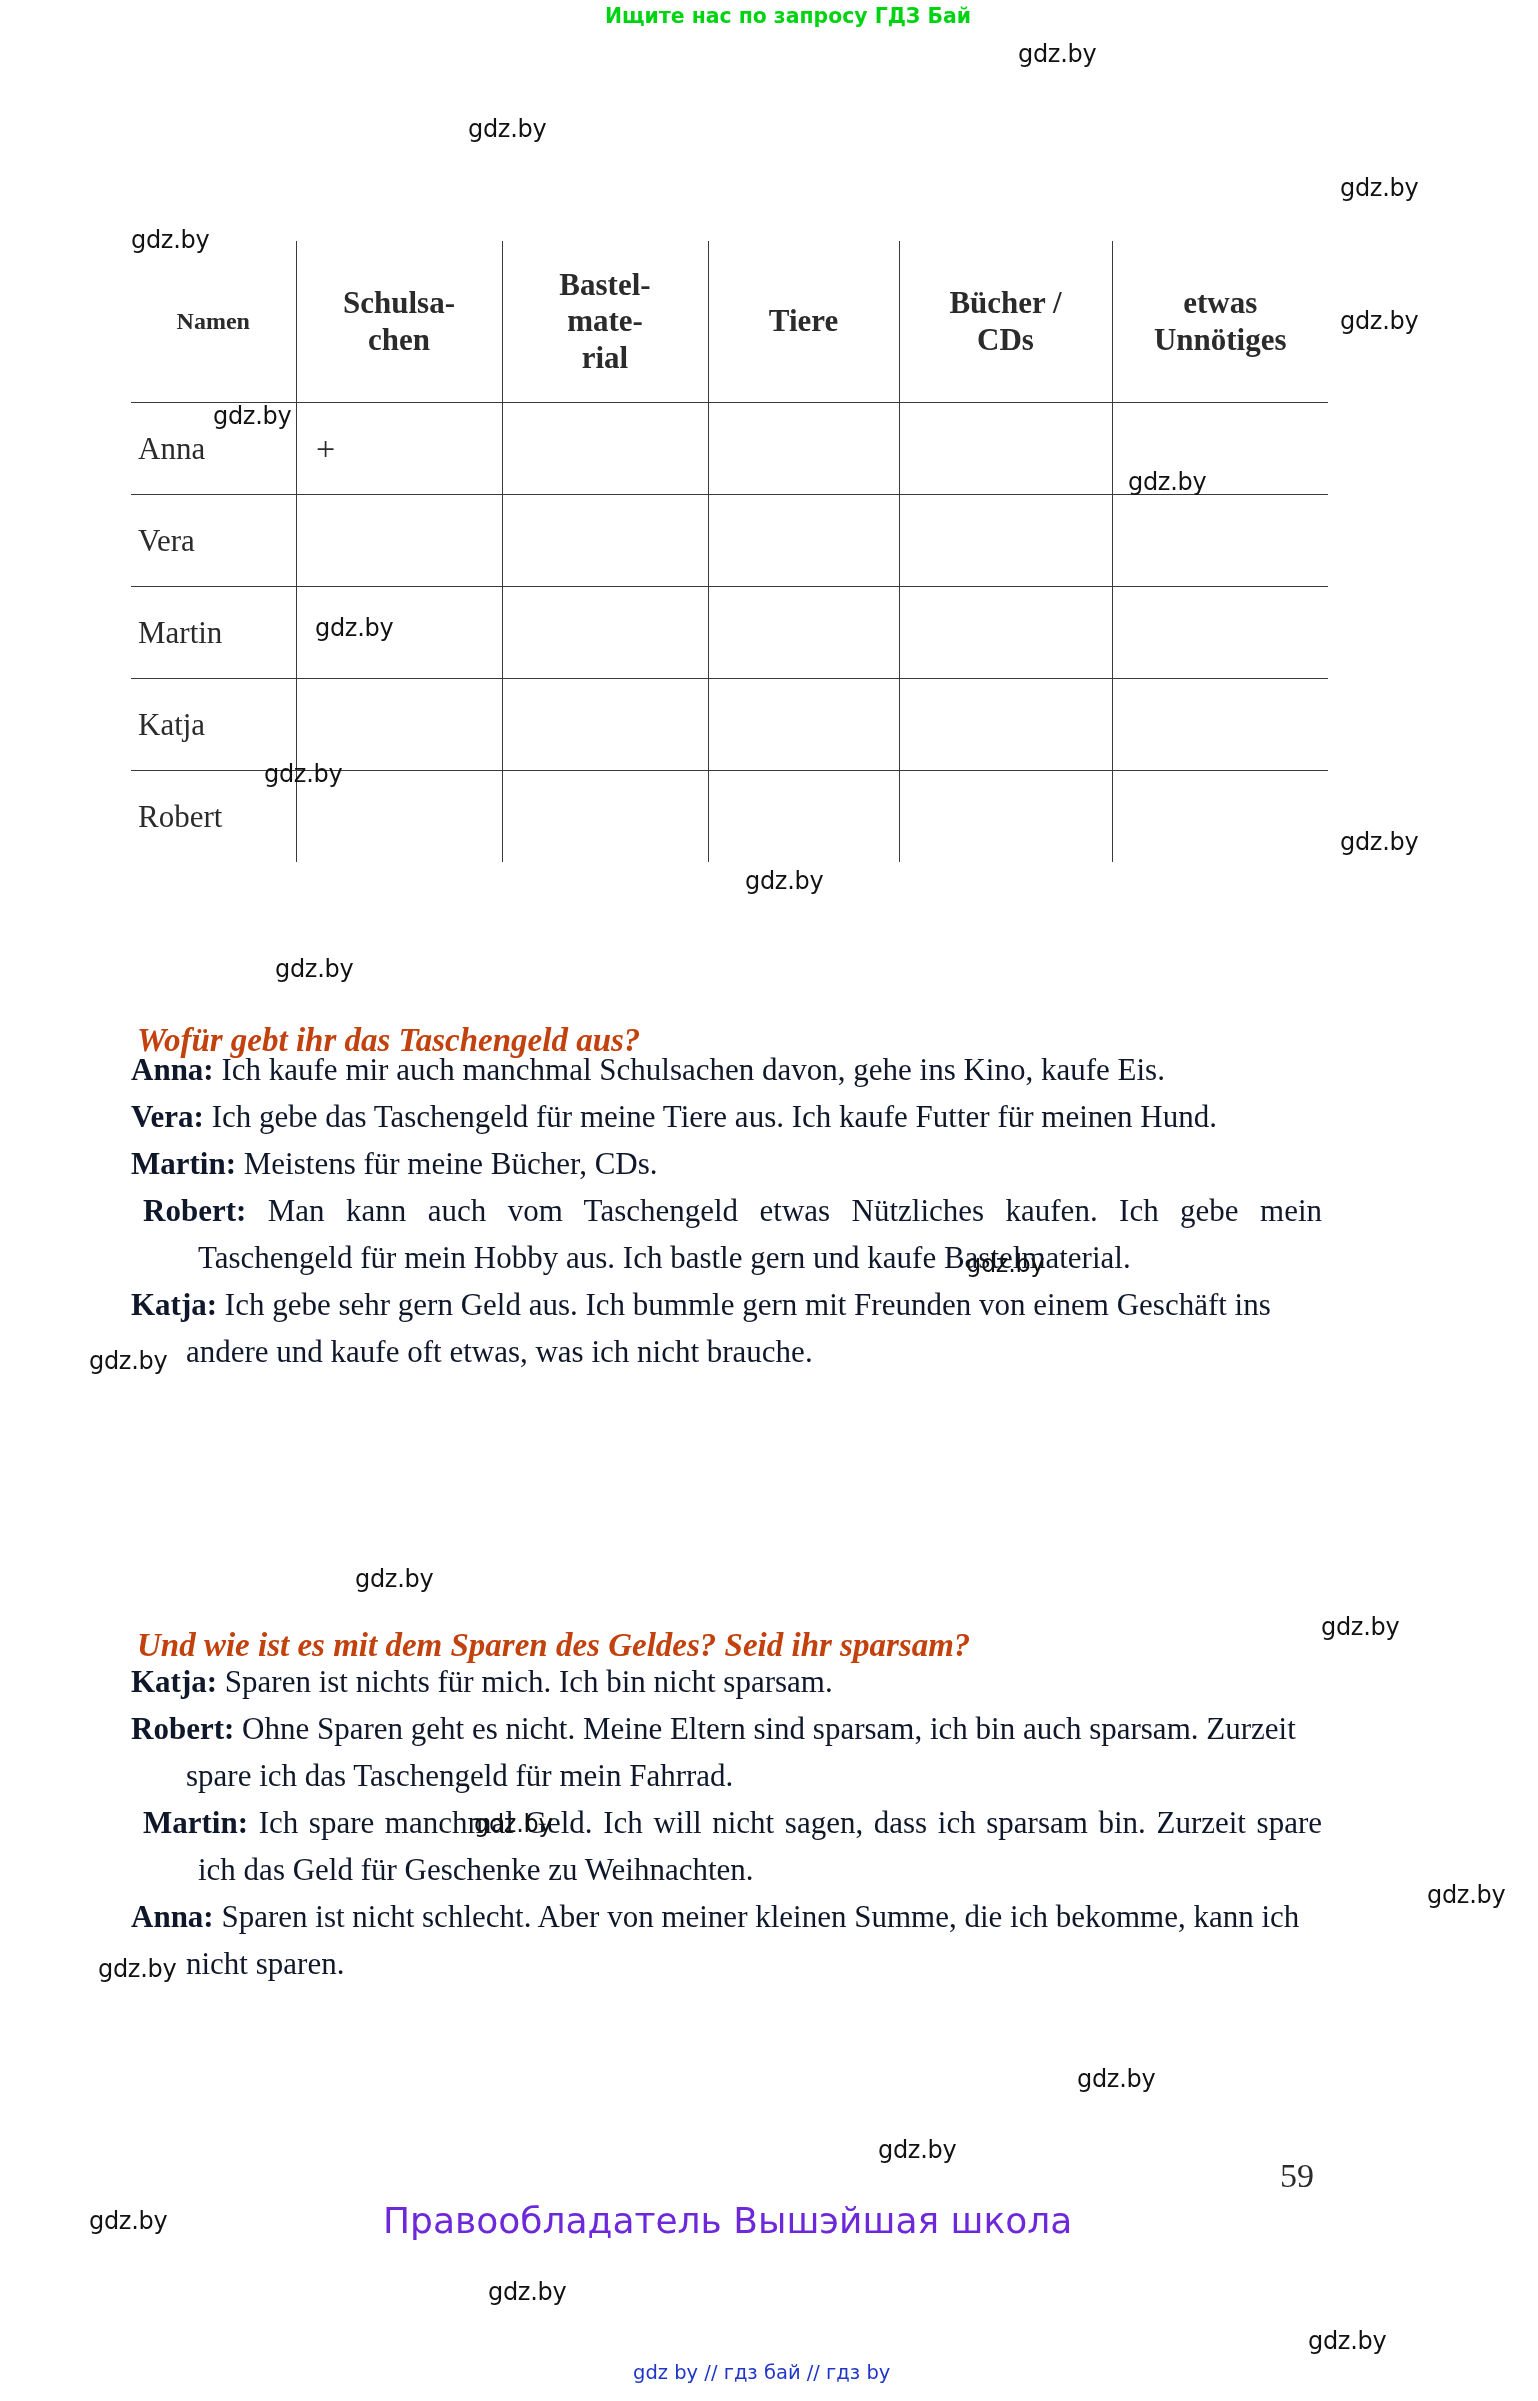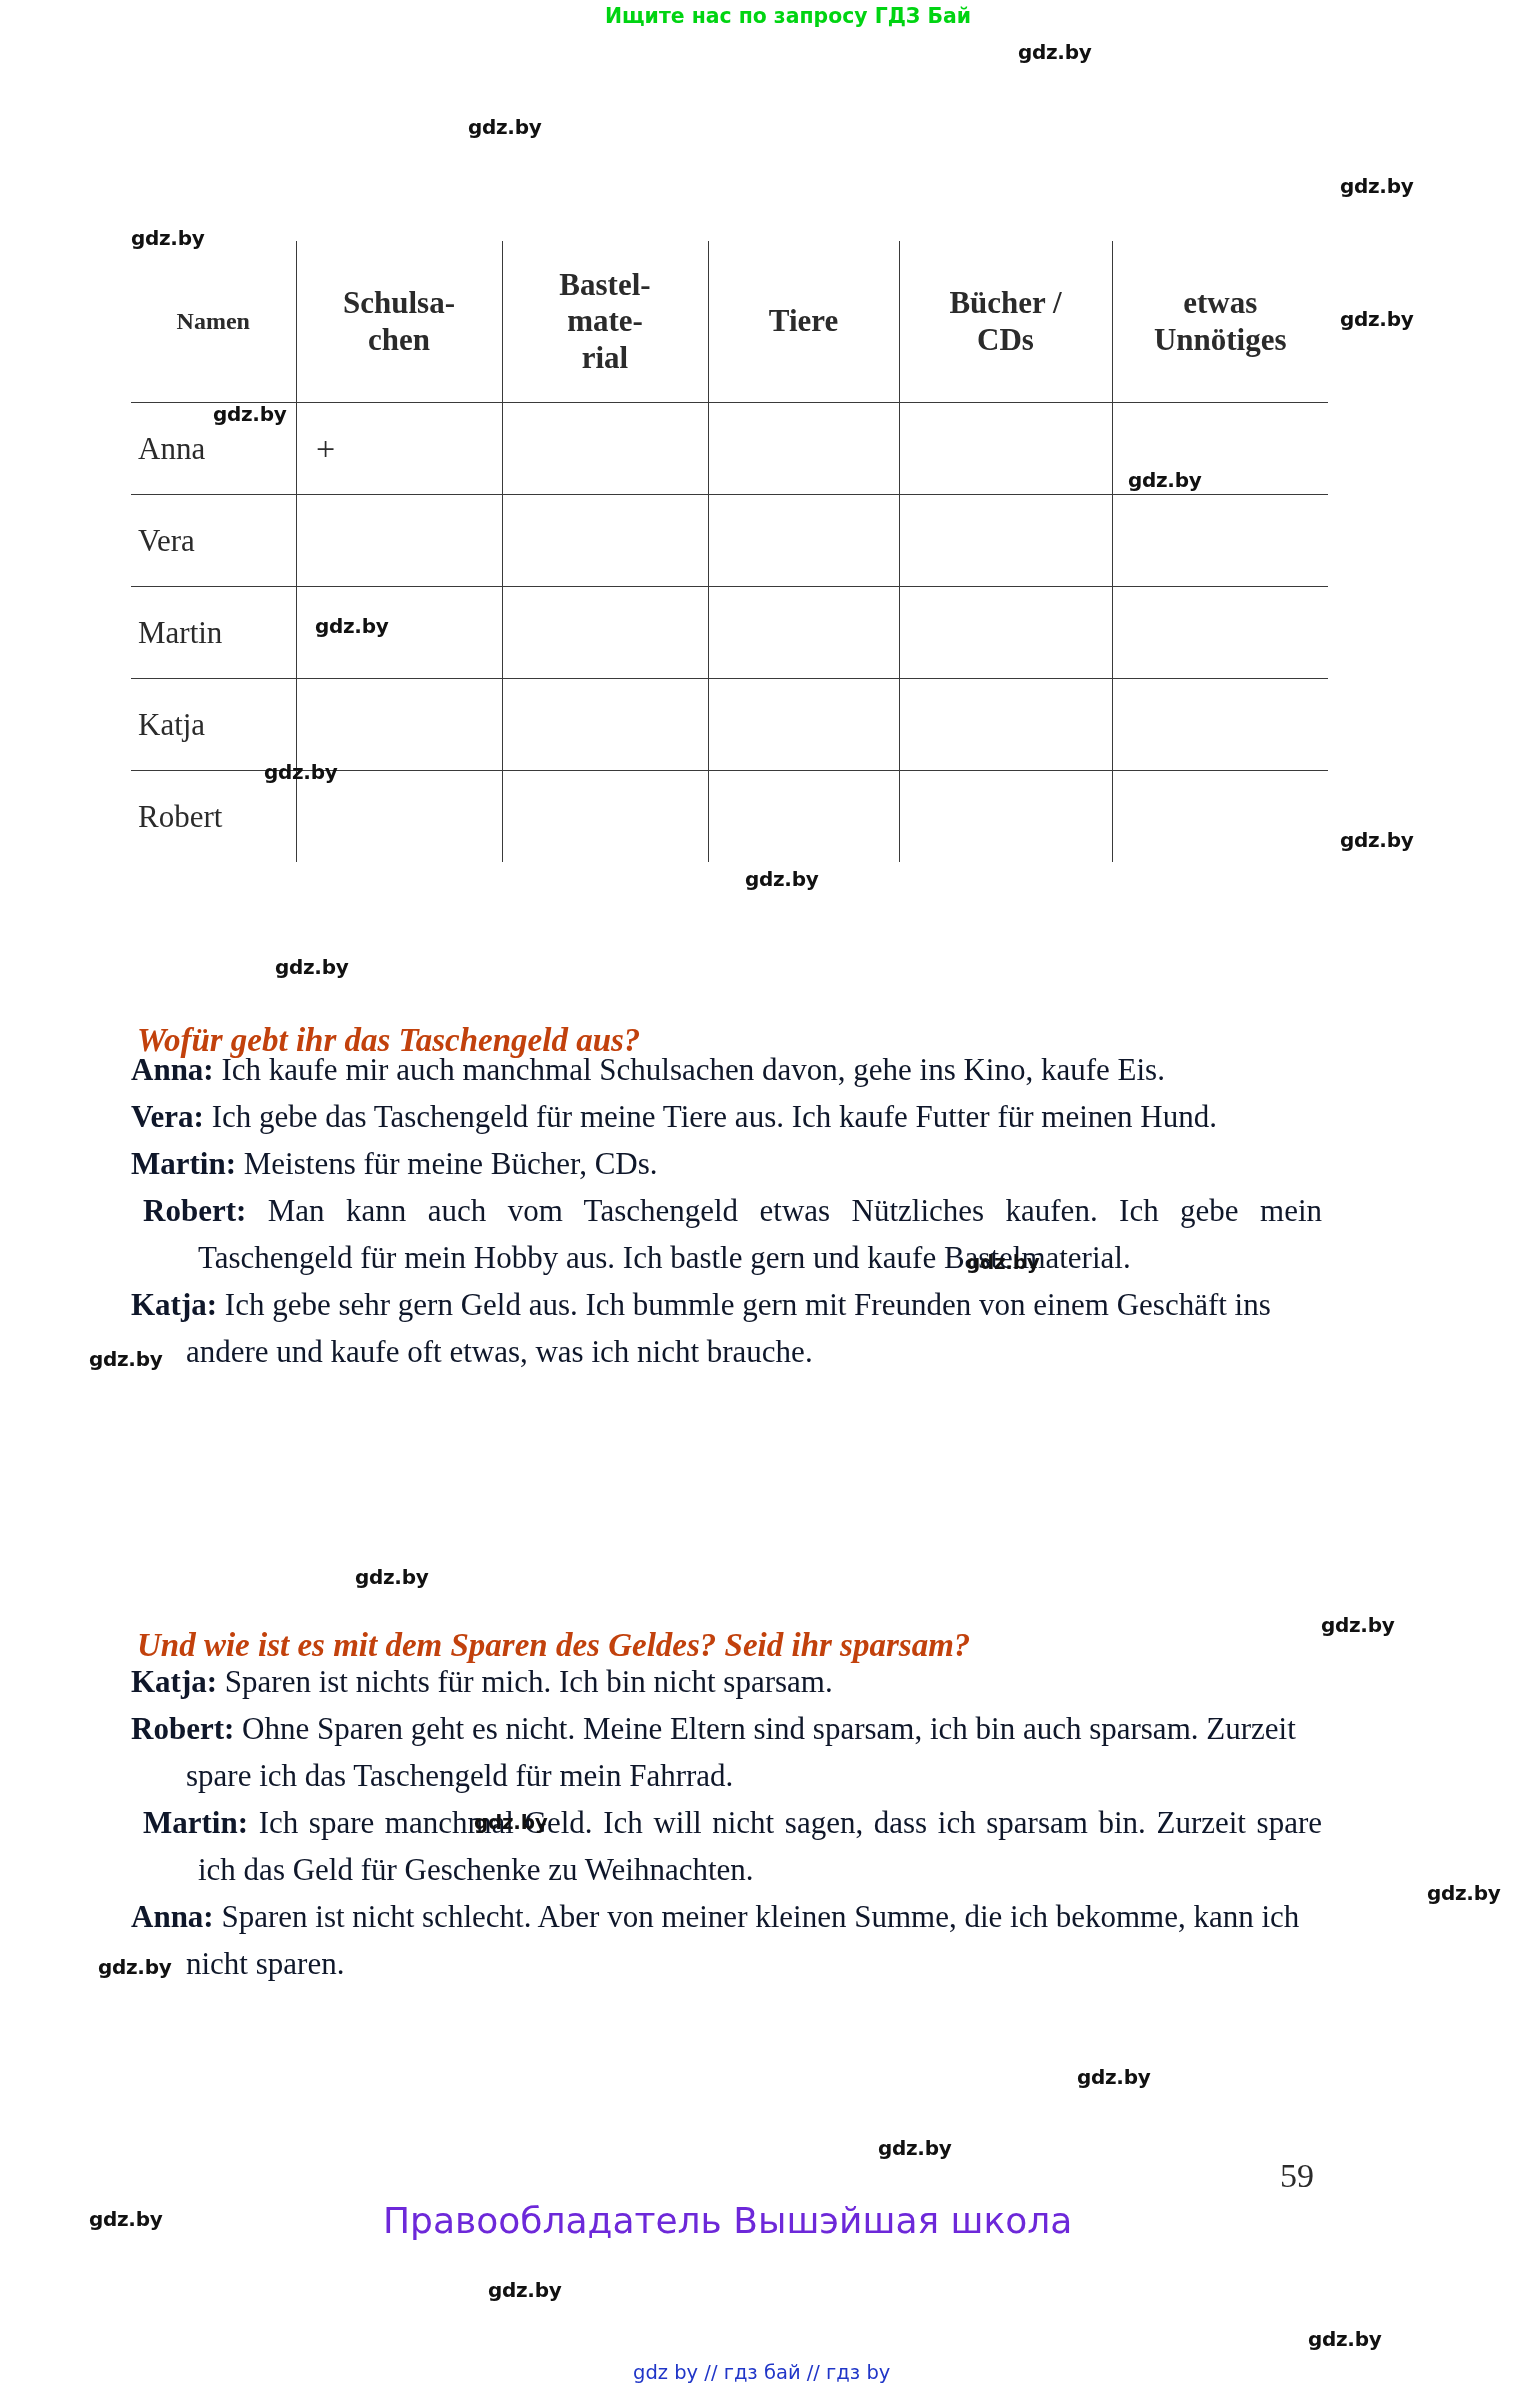--- a/index.html
+++ b/index.html
@@ -18,27 +18,26 @@
 
   .page {
     position: absolute;
     inset: 0;
   }
 
   
   .wm {
     position: absolute;
     font-family: "DejaVu Sans", sans-serif;
-    font-size: 20px;
+    font-size: 24px;
     color: #111111;
     white-space: nowrap;
     letter-spacing: -0.3px;
     z-index: 5;
     pointer-events: none;
-    font-weight: bold;
   }
   .wm-top {
     position: absolute;
     font-family: "DejaVu Sans", sans-serif;
     font-weight: bold;
     font-size: 20.4px;
     color: #00d412;
     white-space: nowrap;
     z-index: 6;
   }

